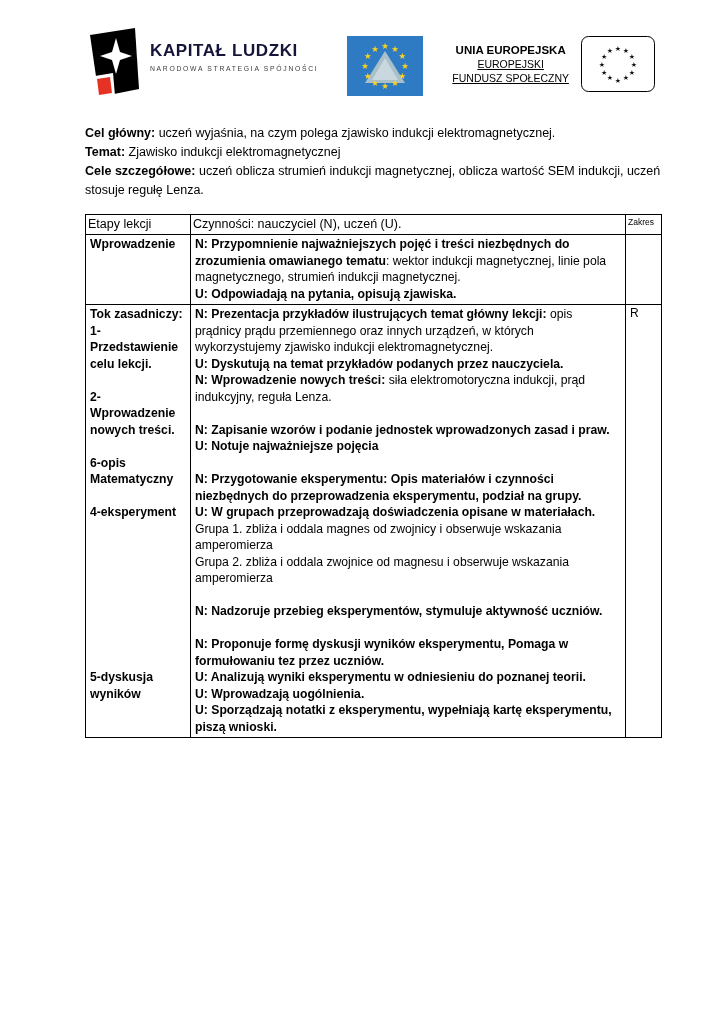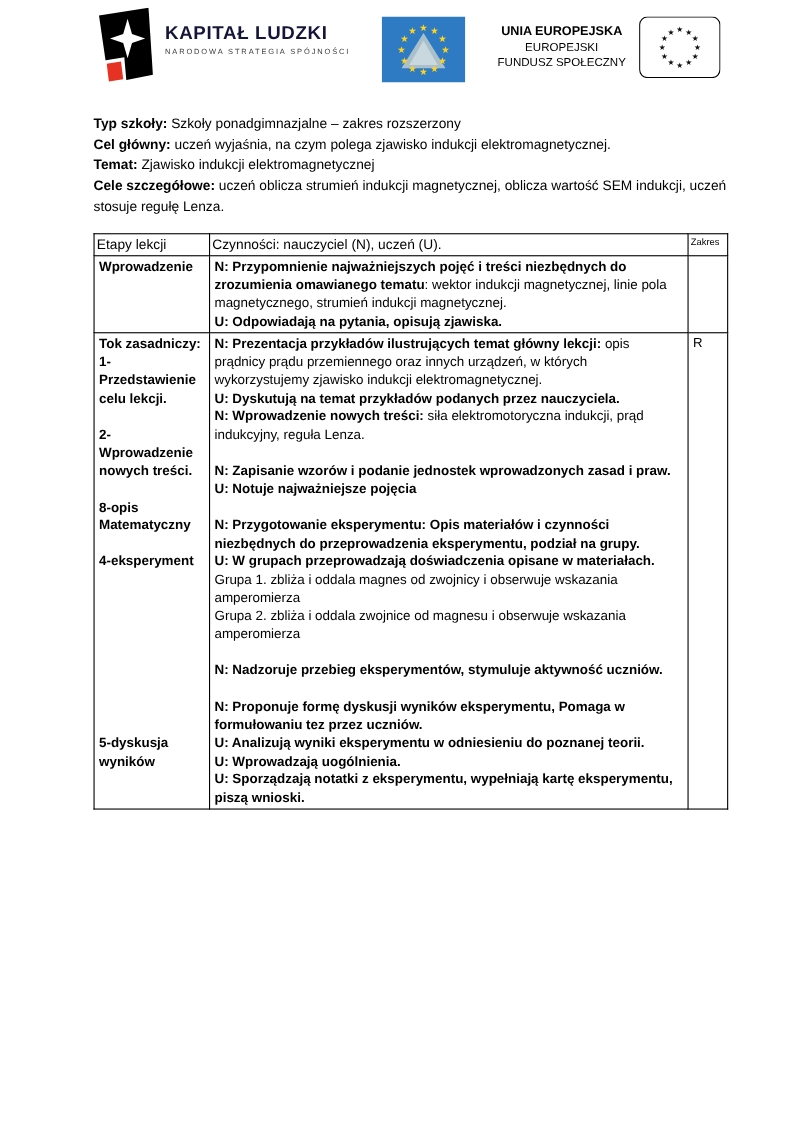--- a/index.html
+++ b/index.html
@@ -3,33 +3,33 @@
 <meta charset="utf-8">
 <style>
   * { margin:0; padding:0; box-sizing:border-box; }
   html,body { background:#fff; }
   body {
     width:725px; height:1024px;
     font-family:"Liberation Sans", sans-serif;
     font-size:12.2px; color:#000;
     position:relative; overflow:hidden;
   }
-  .page { width:719px; height:1024px; padding:7px 64px 0 85px; background:#fff; }
+  .page { width:719px; height:1024px; padding:28px 64px 0 85px; background:#fff; }
 
   
   .logos { display:flex; justify-content:space-between; align-items:flex-start; height:84px; }
   .kl-logo { display:flex; gap:9px; align-items:flex-start; }
   .kl-text { padding-top:13px; }
   .kl-title { font-size:17px; font-weight:bold; letter-spacing:0.6px; color:#15153a; }
   .kl-sub { font-size:6.8px; letter-spacing:1.7px; color:#3c3c3c; margin-top:4px; white-space:nowrap; }
   .eu-flag { margin-top:8px; }
   .eu-right { display:flex; align-items:center; gap:12px; margin-top:8px; }
   .eu-right-text { text-align:center; line-height:14px; }
   .eu-l1 { font-weight:bold; font-size:11.5px; }
-  .eu-l2, .eu-l3 { font-size:10.5px; }
+  .eu-l2, .eu-l3 { font-size:10.5px;text-decoration:underline; }
 
   
   .meta { margin-top:12px; line-height:19px; font-size:12.5px; width:576px; }
   .b { font-weight:bold; }
 
   
   table.lesson { border-collapse:collapse; table-layout:fixed; width:576px; margin-top:14px; }
   col.w0 { width:105px; } col.w1 { width:435px; } col.w2 { width:36px; }
   .lesson th, .lesson td { border:1px solid #000; vertical-align:top; padding:1px 4px 2px 4px; }
   .lesson th { font-weight:normal; text-align:left; font-size:12.5px; padding:2px 2px 3px 2px; }
@@ -101,21 +101,20 @@
             <text x="21.0" y="30.5" text-anchor="middle" font-size="7" font-family="DejaVu Sans, sans-serif" fill="#111111">★</text>
             <text x="23.1" y="22.5" text-anchor="middle" font-size="7" font-family="DejaVu Sans, sans-serif" fill="#111111">★</text>
             <text x="29.0" y="16.7" text-anchor="middle" font-size="7" font-family="DejaVu Sans, sans-serif" fill="#111111">★</text>
           </g>
       </svg>
     </div>
 
   </header>
 
   <section class="meta">
-      <div class="meta-line"><span class="b">Typ szkoły:</span> Szkoły ponadgimnazjalne – zakres rozszerzony</div>
       <div class="meta-line"><span class="b">Cel główny:</span> uczeń wyjaśnia, na czym polega zjawisko indukcji elektromagnetycznej.</div>
       <div class="meta-line"><span class="b">Temat:</span> Zjawisko indukcji elektromagnetycznej</div>
       <div class="meta-line"><span class="b">Cele szczegółowe:</span> uczeń oblicza strumień indukcji magnetycznej, oblicza wartość SEM indukcji, uczeń stosuje regułę Lenza.</div>
     </section>
 
   <table class="lesson">
     <colgroup>
         <col class="w0">
         <col class="w1">
         <col class="w2">
@@ -138,21 +137,21 @@
           </td>
           <td class="c2">&nbsp;</td>
         </tr>
         <tr>
           <td class="c0">
             <div class="para"><span class="b">Tok zasadniczy:</span></div>
             <div class="para"><span class="b">1-Przedstawienie celu lekcji.</span></div>
             <div class="para">&nbsp;</div>
             <div class="para"><span class="b">2-Wprowadzenie nowych treści.</span></div>
             <div class="para">&nbsp;</div>
-            <div class="para"><span class="b">8-opis Matematyczny</span></div>
+            <div class="para"><span class="b">6-opis Matematyczny</span></div>
             <div class="para">&nbsp;</div>
             <div class="para"><span class="b">4-eksperyment</span></div>
             <div class="para">&nbsp;</div>
             <div class="para">&nbsp;</div>
             <div class="para">&nbsp;</div>
             <div class="para">&nbsp;</div>
             <div class="para">&nbsp;</div>
             <div class="para">&nbsp;</div>
             <div class="para">&nbsp;</div>
             <div class="para">&nbsp;</div>

